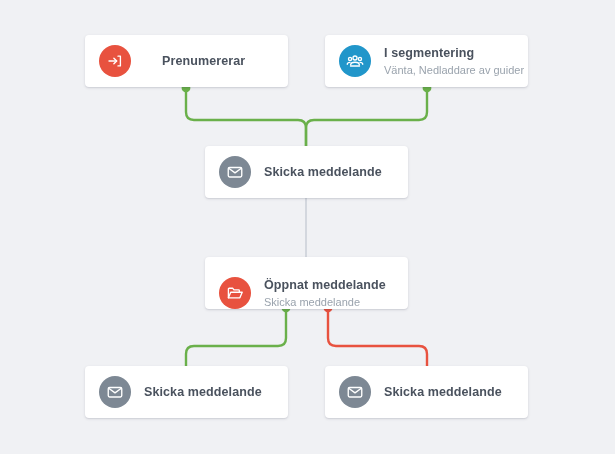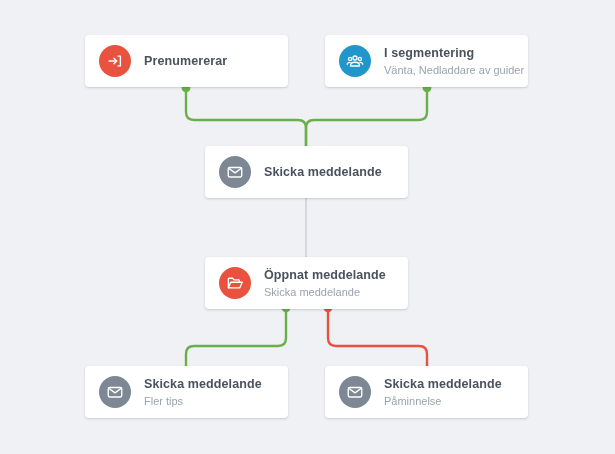--- a/index.html
+++ b/index.html
@@ -62,21 +62,21 @@
     line-height: 15px;
     white-space: nowrap;
   }
   .node-sub {
     font-size: 11px;
     color: #9aa3ad;
     line-height: 14px;
     margin-top: 2px;
     white-space: nowrap;
   }
-  .node-title.solo { line-height: 16px; }
+  .node-title.solo { line-height: 16px; margin-left: 18px; }
 </style>
 </head>
 <body style="background: rgb(240, 241, 244);">
 
 <div id="canvas">
 
   <svg id="connectors" viewBox="0 0 615 454" width="615" height="454" xmlns="http://www.w3.org/2000/svg">
     <g>
         <path d="M186,88 L186,112 Q186,120 194,120 L298,120 Q306,120 306,128 L306,146" fill="none" stroke="#6ab04a" stroke-width="2.4" stroke-linecap="round"></path>
         <path d="M427,88 L427,112 Q427,120 419,120 L314,120 Q306,120 306,128 L306,146" fill="none" stroke="#6ab04a" stroke-width="2.4" stroke-linecap="round"></path>
@@ -126,51 +126,49 @@
         <div class="node-icon" style="background: rgb(125, 136, 148);">
           <svg width="18" height="18" viewBox="0 0 24 24" fill="none" stroke="#ffffff" stroke-width="1.8" stroke-linecap="round" stroke-linejoin="round">
             <rect x="3" y="6" width="18" height="12.6" rx="1.8"></rect>
             <path d="M3.6 7 12 13.2 20.4 7"></path>
           </svg>
         </div>
         <div class="node-text">
           <div class="node-title">Skicka meddelande</div>
         </div>
       </div>
-      <div class="node-card" style="left: 205px; top: 257px; width: 203px; height: 52px;">
+      <div class="node-card" style="left: 205px; top: 257px; width: 203px; height: 52px; align-items: flex-end;">
         <div class="node-icon" style="background: rgb(232, 82, 63);">
           <svg width="18" height="18" viewBox="0 0 24 24" fill="none" stroke="#ffffff" stroke-width="1.8" stroke-linecap="round" stroke-linejoin="round">
             <path d="M3.2 18.4V6.6a1 1 0 0 1 1-1h4.6l1.8 2.3h6.2a1 1 0 0 1 1 1v1.5"></path>
             <path d="M3.2 18.4 6.3 11h15.3l-3.1 7.4H3.2z"></path>
           </svg>
         </div>
         <div class="node-text">
           <div class="node-title">Öppnat meddelande</div>
           <div class="node-sub">Skicka meddelande</div>
         </div>
       </div>
       <div class="node-card" style="left: 85px; top: 366px; width: 203px; height: 52px;">
         <div class="node-icon" style="background: rgb(125, 136, 148);">
           <svg width="18" height="18" viewBox="0 0 24 24" fill="none" stroke="#ffffff" stroke-width="1.8" stroke-linecap="round" stroke-linejoin="round">
             <rect x="3" y="6" width="18" height="12.6" rx="1.8"></rect>
             <path d="M3.6 7 12 13.2 20.4 7"></path>
           </svg>
         </div>
         <div class="node-text">
           <div class="node-title">Skicka meddelande</div>
-          <div class="node-sub">Fler tips</div>
         </div>
       </div>
       <div class="node-card" style="left: 325px; top: 366px; width: 203px; height: 52px;">
         <div class="node-icon" style="background: rgb(125, 136, 148);">
           <svg width="18" height="18" viewBox="0 0 24 24" fill="none" stroke="#ffffff" stroke-width="1.8" stroke-linecap="round" stroke-linejoin="round">
             <rect x="3" y="6" width="18" height="12.6" rx="1.8"></rect>
             <path d="M3.6 7 12 13.2 20.4 7"></path>
           </svg>
         </div>
         <div class="node-text">
           <div class="node-title">Skicka meddelande</div>
-          <div class="node-sub">Påminnelse</div>
         </div>
       </div>
     </div>
 
 </div>
 
 </body></html>

